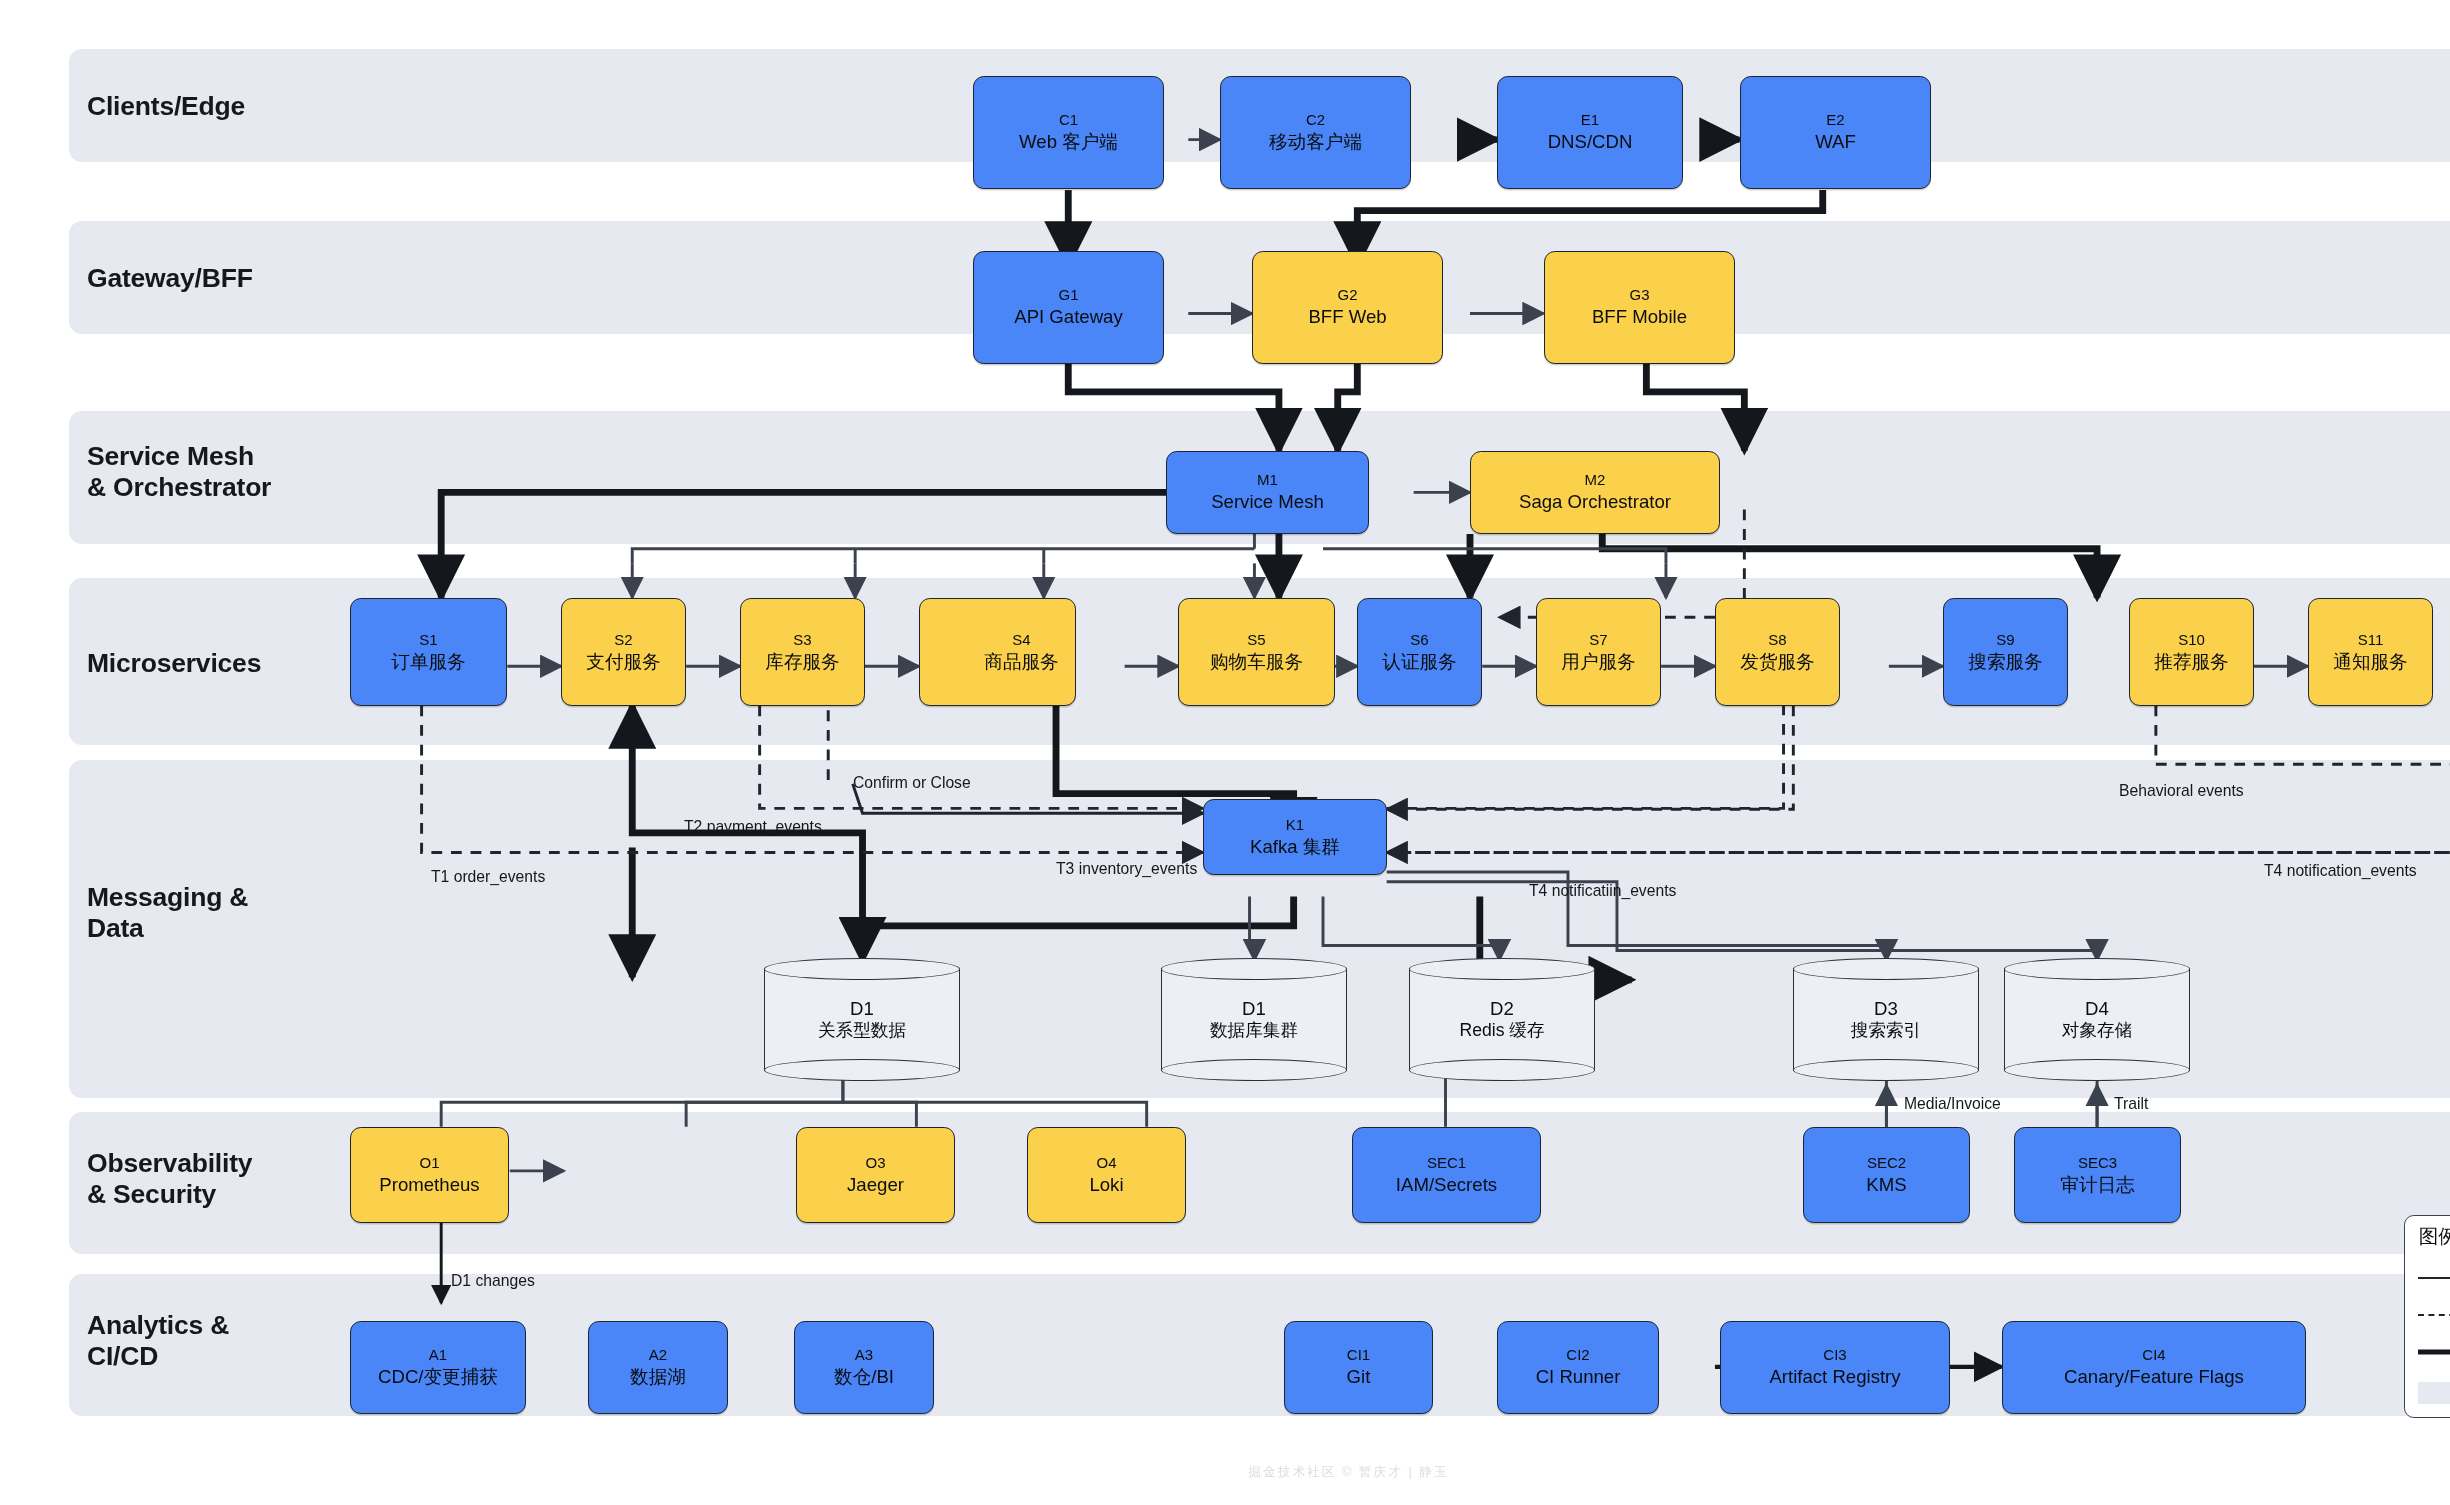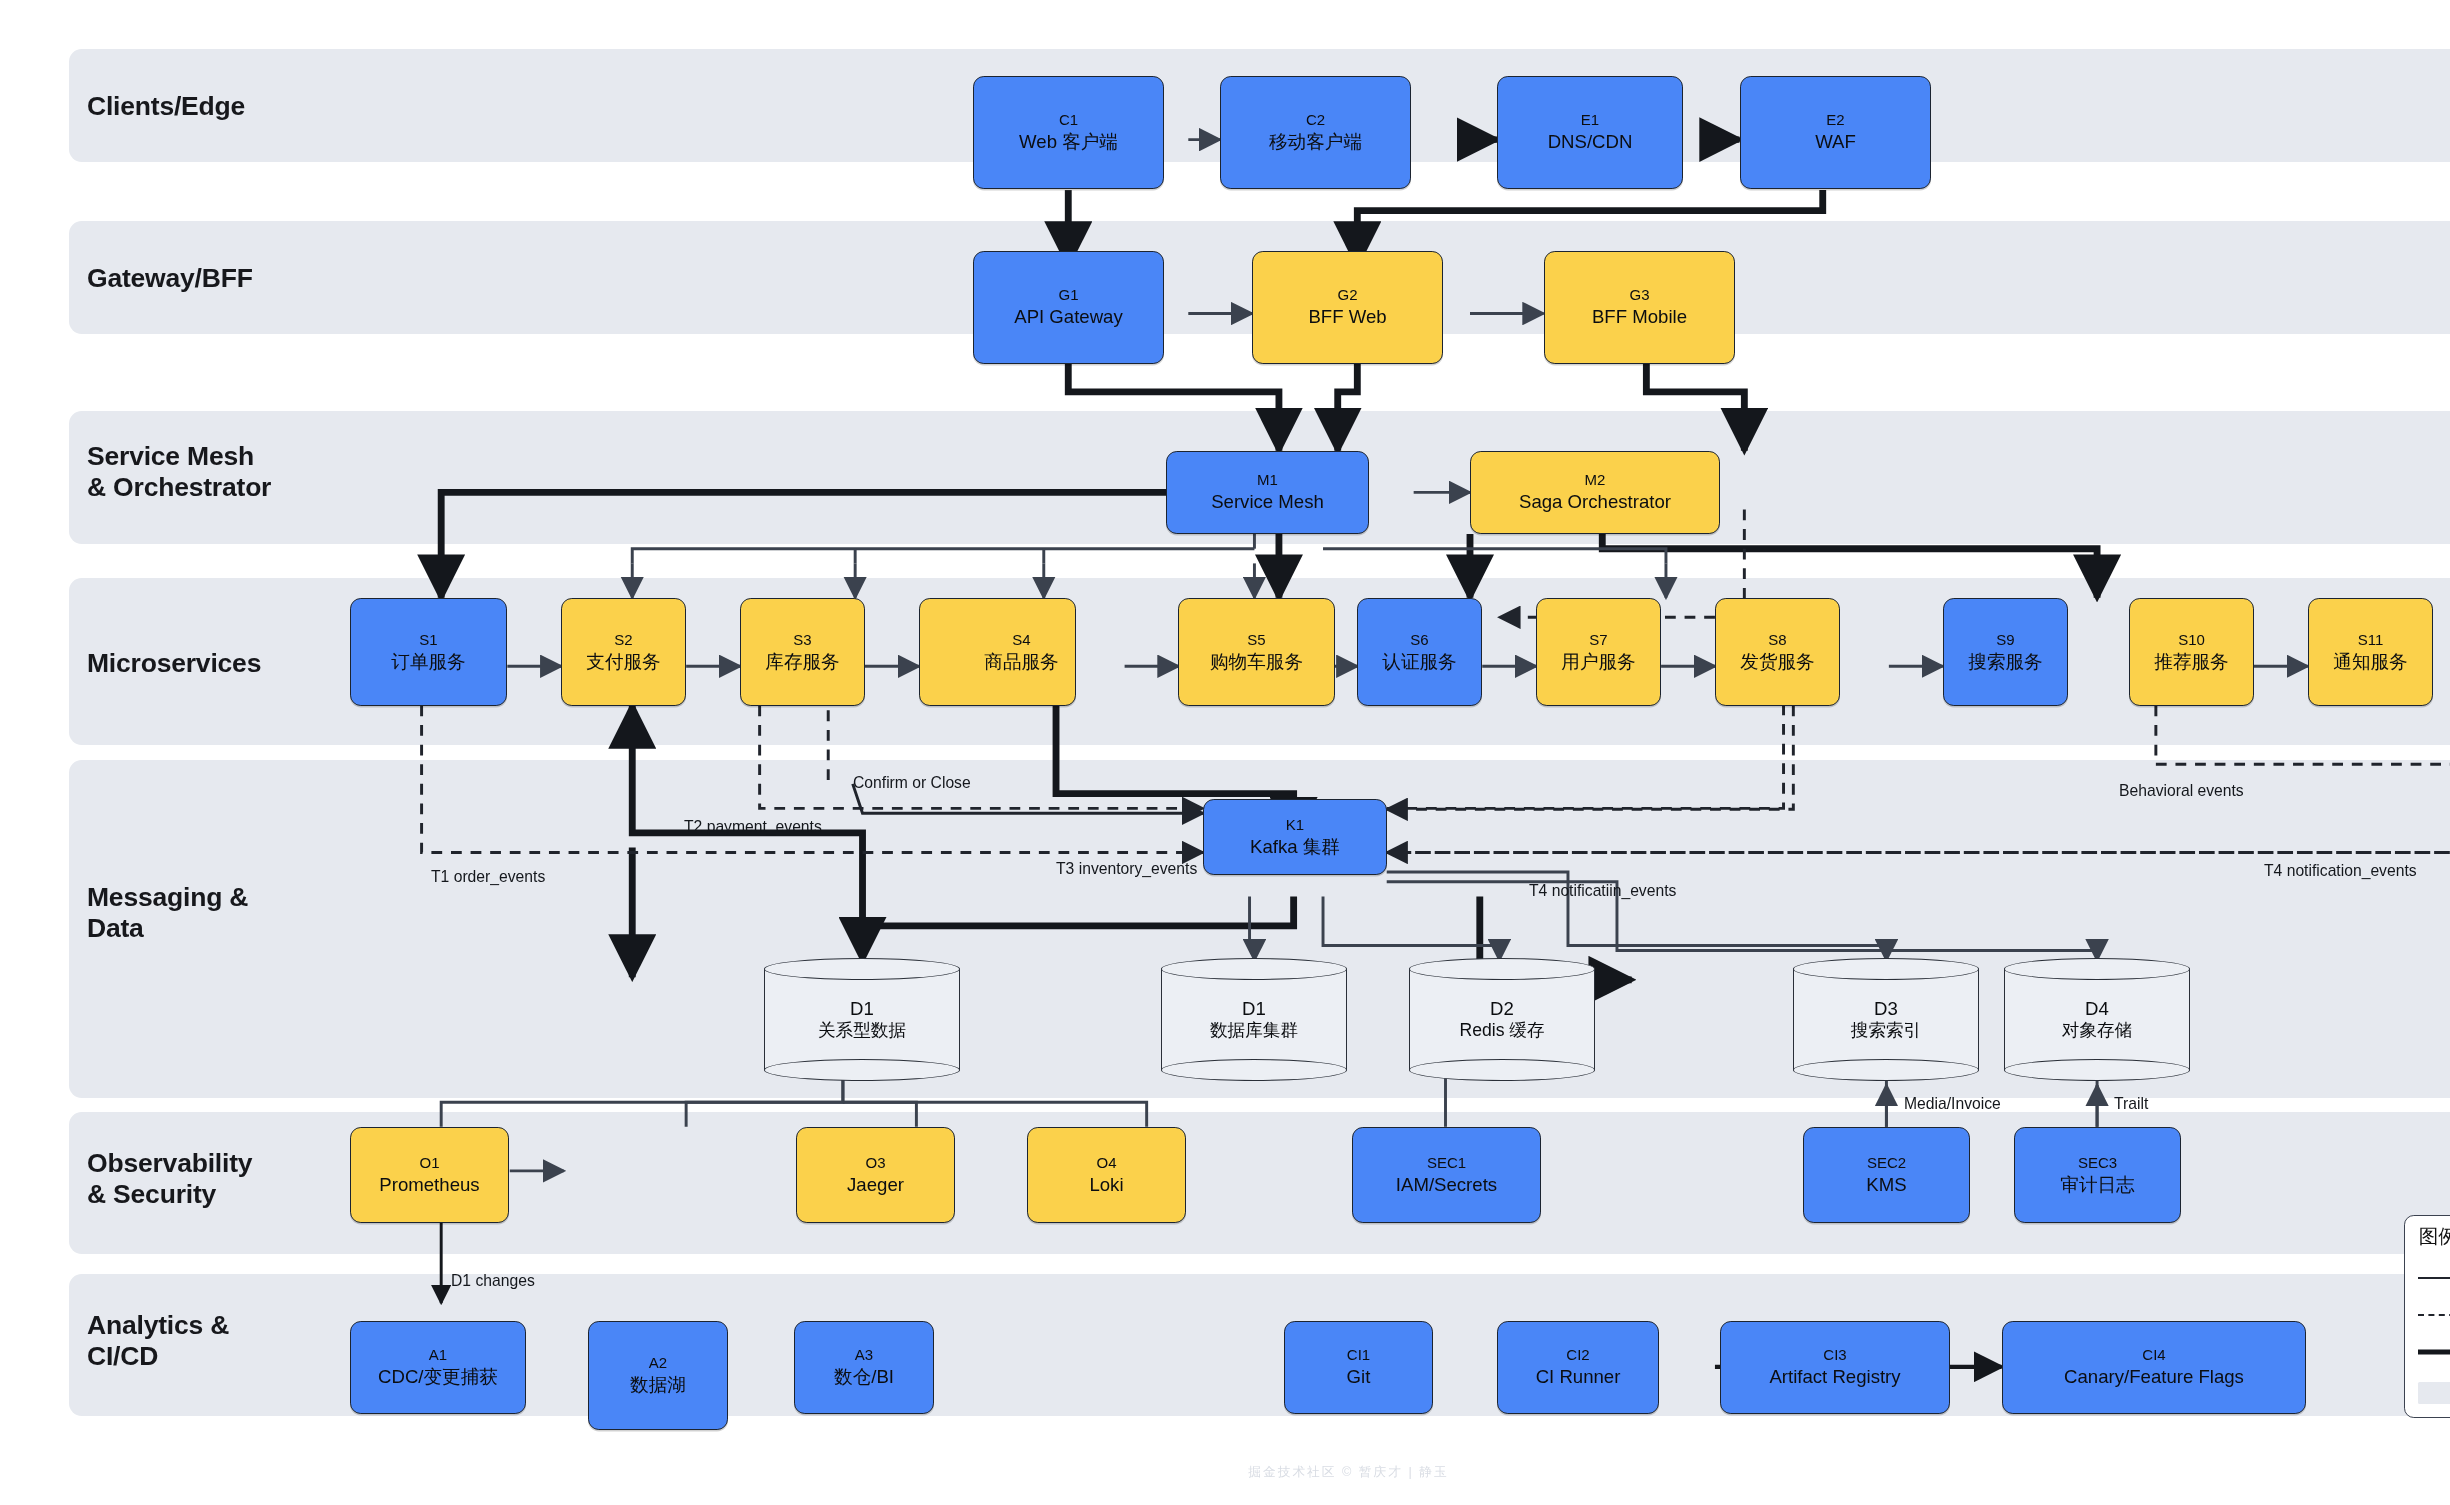--- a/index.html
+++ b/index.html
@@ -400,21 +400,21 @@
   </div>
   <div class="node blue" style="left:2014px;top:1127px;width:167px;height:96px;">
     <span class="nid">SEC3</span>
     <span class="nlabel">审计日志</span>
   </div>
 
   <div class="node blue" style="left:350px;top:1321px;width:176px;height:93px;">
     <span class="nid">A1</span>
     <span class="nlabel">CDC/变更捕获</span>
   </div>
-  <div class="node blue" style="left:588px;top:1321px;width:140px;height:109px;">
+  <div class="node blue" style="left:588px;top:1321px;width:140px;height:93px;">
     <span class="nid">A2</span>
     <span class="nlabel">数据湖</span>
   </div>
   <div class="node blue" style="left:794px;top:1321px;width:140px;height:93px;">
     <span class="nid">A3</span>
     <span class="nlabel">数仓/BI</span>
   </div>
   <div class="node blue" style="left:1284px;top:1321px;width:149px;height:93px;">
     <span class="nid">CI1</span>
     <span class="nlabel">Git</span>

